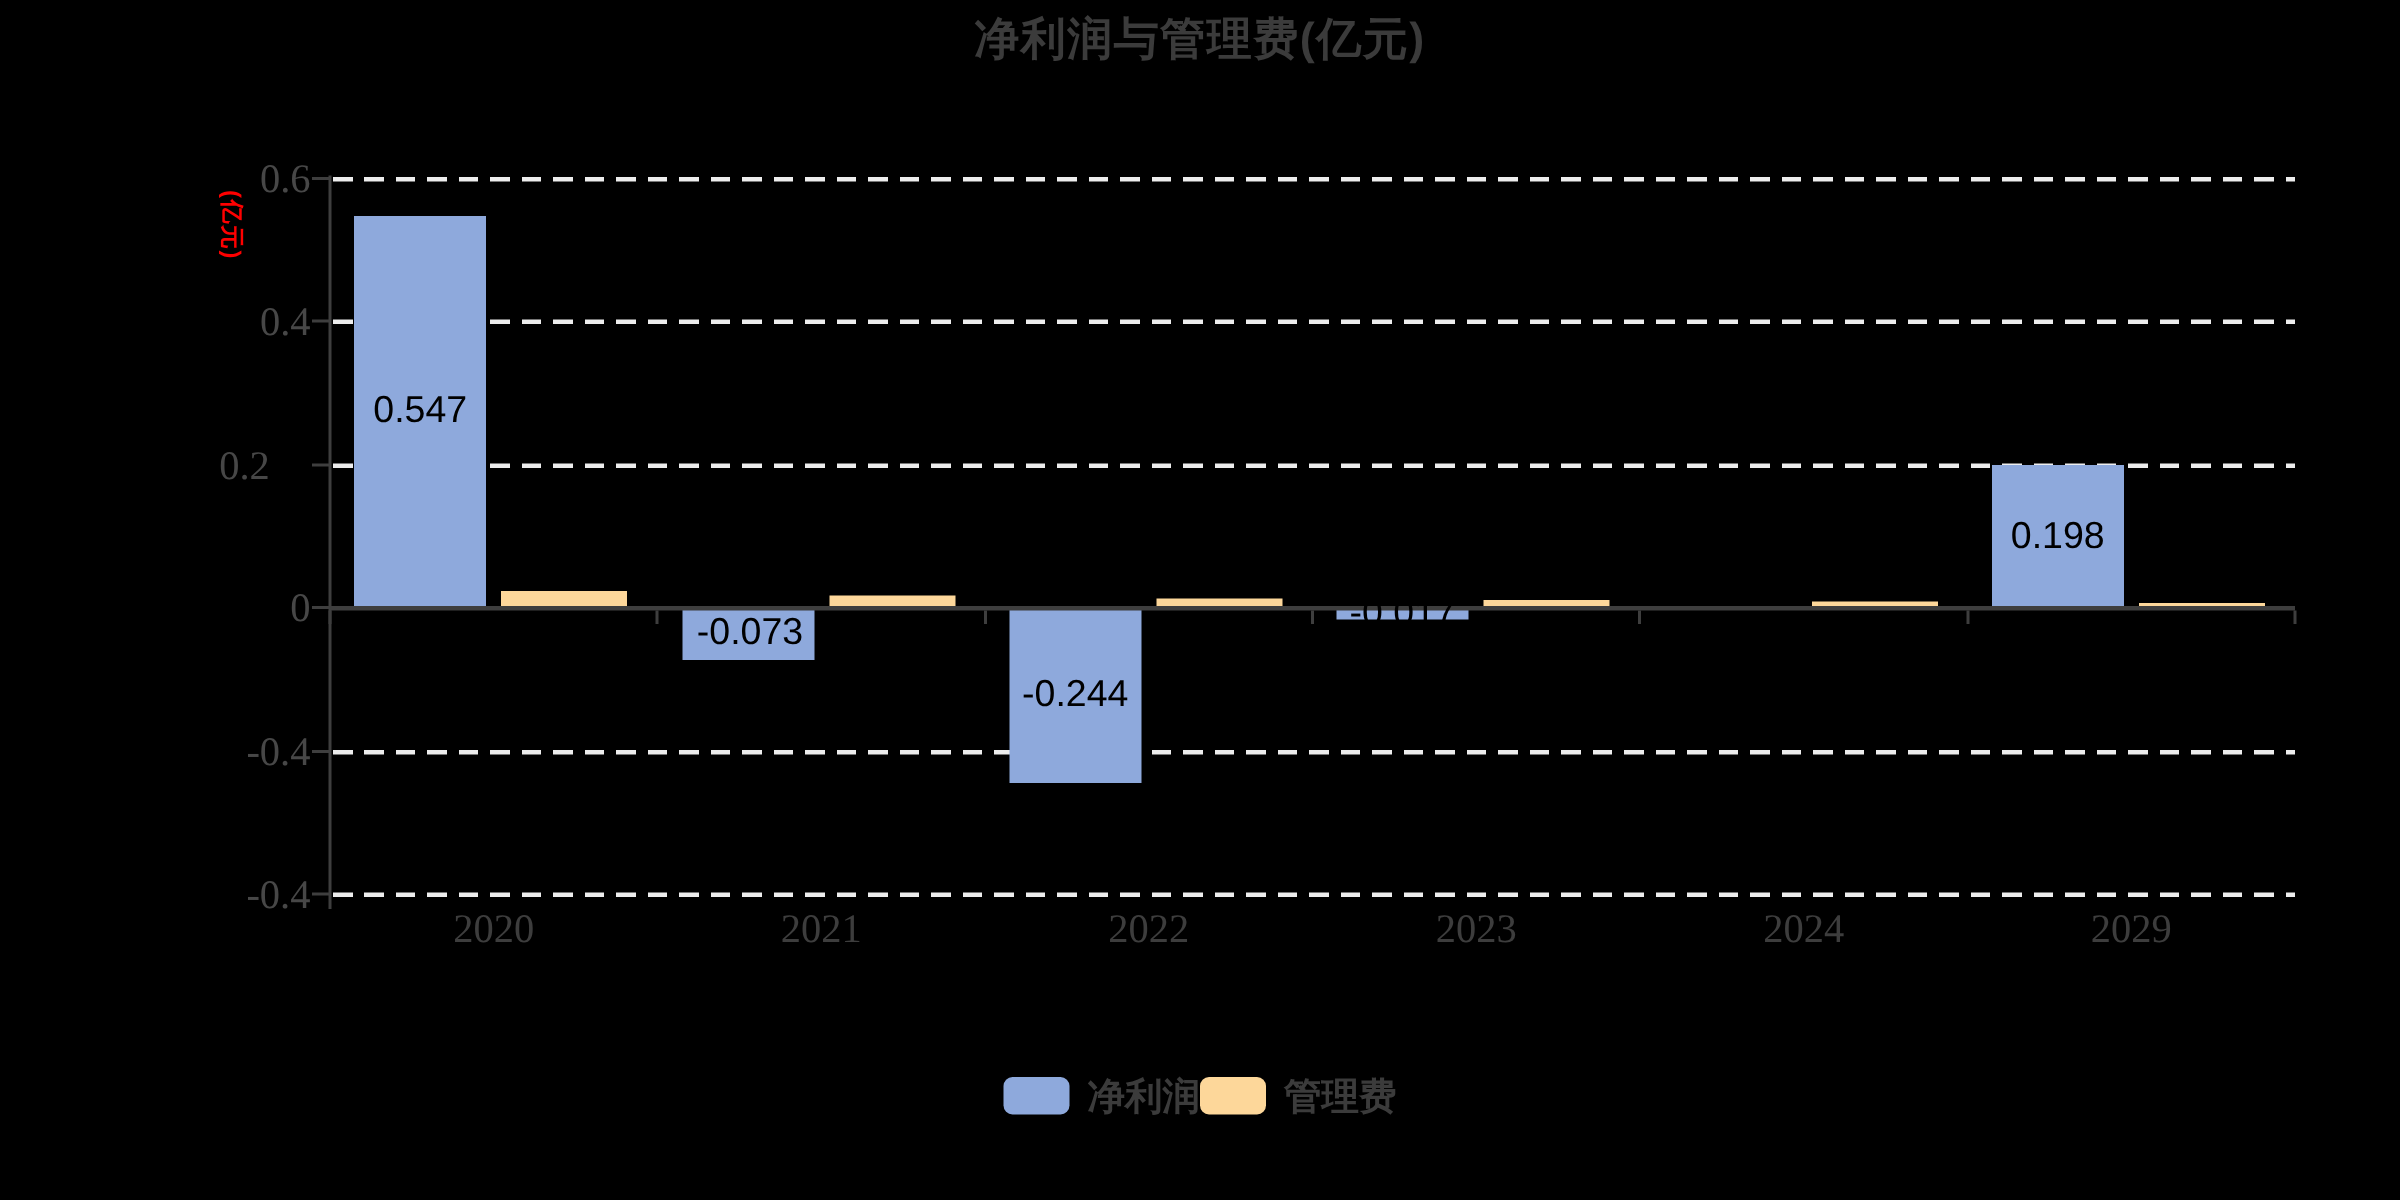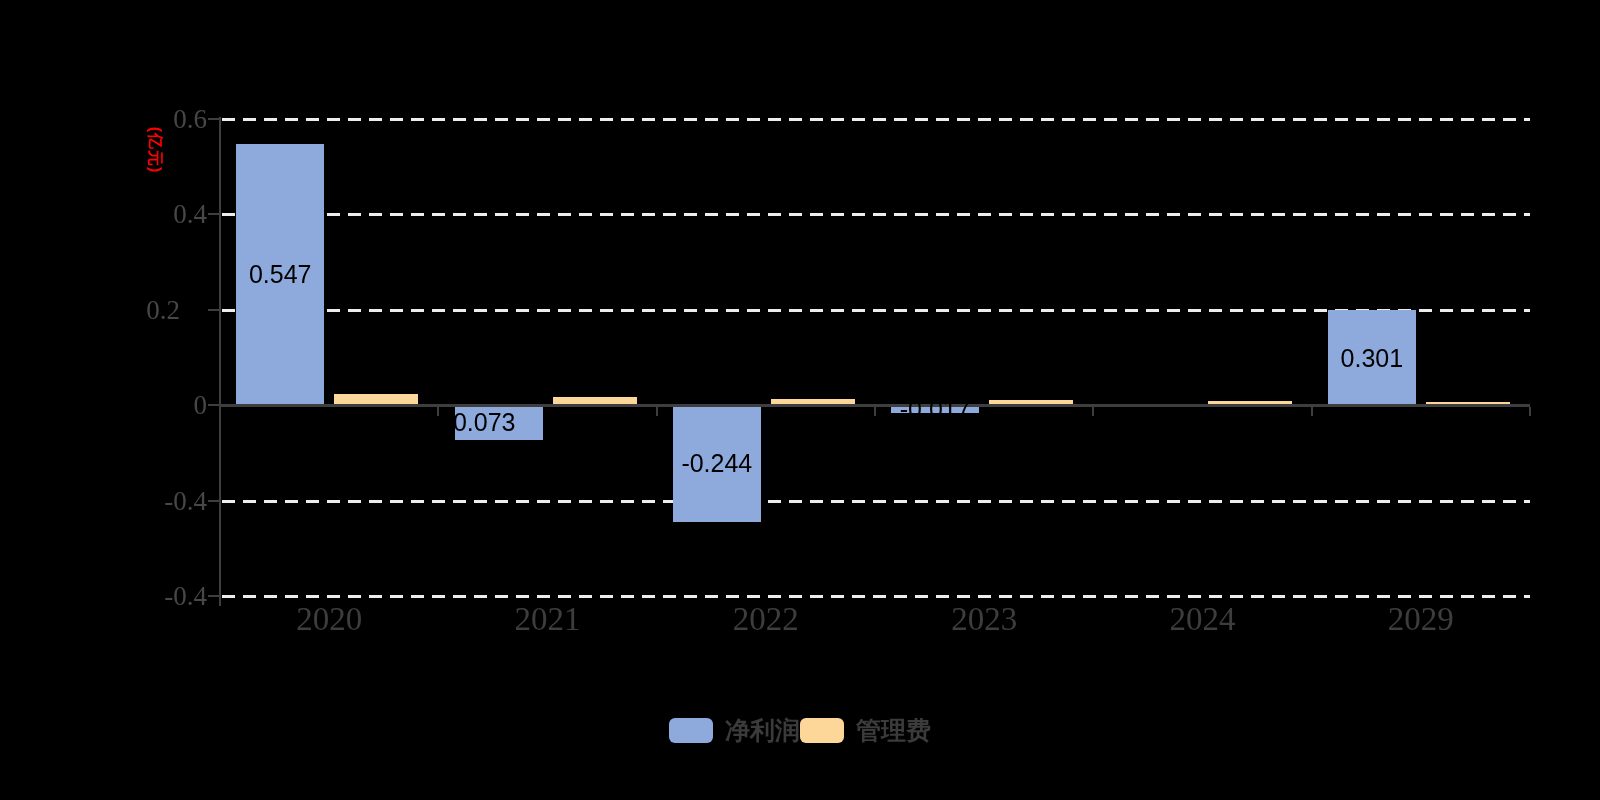--- a/index.html
+++ b/index.html
@@ -10,36 +10,37 @@
   .ylabel{position:absolute;left:154px;top:150px;transform:translate(-50%,-50%) rotate(90deg);
         color:#FF0000;font-size:16px;font-weight:bold;white-space:nowrap;letter-spacing:1px;}
   .plot{position:absolute;left:0;top:0;width:1600px;height:800px;}
   .gridline{position:absolute;height:3px;z-index:1;
         background:repeating-linear-gradient(to right,#EDEDED 0 13px,transparent 13px 21px);}
   .axis-line{position:absolute;background:#3E3E3E;z-index:3;}
   .tick-mark{position:absolute;background:#3E3E3E;z-index:3;}
   .ytick-label{position:absolute;width:88px;text-align:right;color:#474747;
         font-family:"Liberation Serif", serif;font-size:27px;line-height:30px;z-index:2;}
   .xtick-label{position:absolute;width:140px;text-align:center;color:#3D3D3D;
-        font-family:"Liberation Serif", serif;font-size:33px;line-height:30px;z-index:2;}
+        font-family:"Liberation Serif", serif;font-size:27px;line-height:30px;z-index:2;}
   .bar{position:absolute;z-index:2;}
   .bar-label{position:absolute;transform:translate(-50%,-50%);color:#000;
         font-size:25px;white-space:nowrap;z-index:4;}
   .legend{position:absolute;top:714px;left:0;width:1600px;display:flex;
         justify-content:center;align-items:center;}
   .legend-item{display:flex;align-items:center;gap:12px;}
   .legend-swatch{width:44px;height:25px;border-radius:6px;}
   .legend-label{font-size:25px;font-weight:bold;color:#3B3B3B;}
   .footer{position:absolute;top:760px;left:0;width:1600px;text-align:center;
         font-size:20px;font-weight:bold;color:#C6871E;letter-spacing:1px;}
 </style>
 </head>
 <body>
 
 <div class="page">
+  <div class="chart-title">净利润与管理费(亿元)</div>
   <div class="ylabel">(亿元)</div>
 
   <div class="plot" id="plot">
       <div class="gridline" style="left: 222px; top: 117.5px; width: 1308px;"></div>
       <div class="tick-mark" style="left: 208px; top: 117.5px; width: 12px; height: 2px;"></div>
       <div class="ytick-label" style="left: 119px; top: 103.5px;">0.6</div>
       <div class="gridline" style="left: 222px; top: 213px; width: 1308px;"></div>
       <div class="tick-mark" style="left: 208px; top: 213px; width: 12px; height: 2px;"></div>
       <div class="ytick-label" style="left: 119px; top: 199px;">0.4</div>
       <div class="gridline" style="left: 222px; top: 308.5px; width: 1308px;"></div>
@@ -60,36 +61,36 @@
       <div class="tick-mark" style="left: 655.667px; top: 407px; width: 2px; height: 9px;"></div>
       <div class="tick-mark" style="left: 874px; top: 407px; width: 2px; height: 9px;"></div>
       <div class="tick-mark" style="left: 1092.33px; top: 407px; width: 2px; height: 9px;"></div>
       <div class="tick-mark" style="left: 1310.67px; top: 407px; width: 2px; height: 9px;"></div>
       <div class="tick-mark" style="left: 1529px; top: 407px; width: 2px; height: 9px;"></div>
       <div class="bar" style="left: 236.167px; top: 143.808px; width: 88px; height: 261.192px; background: rgb(142, 169, 220);"></div>
       <div class="bar-label" style="left: 280.167px; top: 274.404px;">0.547</div>
       <div class="bar" style="left: 334.167px; top: 394.495px; width: 84px; height: 10.505px; background: rgb(253, 215, 154);"></div>
       <div class="xtick-label" style="left: 259.167px; top: 604px;">2020</div>
       <div class="bar" style="left: 454.5px; top: 405px; width: 88px; height: 34.8575px; background: rgb(142, 169, 220);"></div>
-      <div class="bar-label" style="left: 480px; top: 422.429px;">-0.073</div>
+      <div class="bar-label" style="left: 500px; top: 422.429px;">-0.073</div>
       <div class="bar" style="left: 552.5px; top: 397.36px; width: 84px; height: 7.64px; background: rgb(253, 215, 154);"></div>
       <div class="xtick-label" style="left: 477.5px; top: 604px;">2021</div>
       <div class="bar" style="left: 672.833px; top: 405px; width: 88px; height: 116.51px; background: rgb(142, 169, 220);"></div>
       <div class="bar-label" style="left: 716.833px; top: 463.255px;">-0.244</div>
       <div class="bar" style="left: 770.833px; top: 399.27px; width: 84px; height: 5.73px; background: rgb(253, 215, 154);"></div>
       <div class="xtick-label" style="left: 695.833px; top: 604px;">2022</div>
       <div class="bar" style="left: 891.167px; top: 405px; width: 88px; height: 8.1175px; background: rgb(142, 169, 220);"></div>
       <div class="bar-label" style="left: 935.167px; top: 409.059px;">-0.017</div>
       <div class="bar" style="left: 989.167px; top: 400.225px; width: 84px; height: 4.775px; background: rgb(253, 215, 154);"></div>
       <div class="xtick-label" style="left: 914.167px; top: 604px;">2023</div>
       <div class="bar" style="left: 1109.5px; top: 405px; width: 88px; height: 1px; background: rgb(142, 169, 220);"></div>
       <div class="bar" style="left: 1207.5px; top: 401.18px; width: 84px; height: 3.82px; background: rgb(253, 215, 154);"></div>
       <div class="xtick-label" style="left: 1132.5px; top: 604px;">2024</div>
       <div class="bar" style="left: 1327.83px; top: 310.455px; width: 88px; height: 94.545px; background: rgb(142, 169, 220);"></div>
-      <div class="bar-label" style="left: 1371.83px; top: 357.728px;">0.301</div>
+      <div class="bar-label" style="left: 1371.83px; top: 357.728px;">0.198</div>
       <div class="bar" style="left: 1425.83px; top: 402.135px; width: 84px; height: 2.865px; background: rgb(253, 215, 154);"></div>
       <div class="xtick-label" style="left: 1350.83px; top: 604px;">2029</div>
     </div>
 
   <div class="legend">
     <div class="legend-item">
       <span class="legend-swatch" style="background: rgb(142, 169, 220);"></span>
       <span class="legend-label">净利润</span>
     </div>
     <div class="legend-item">

